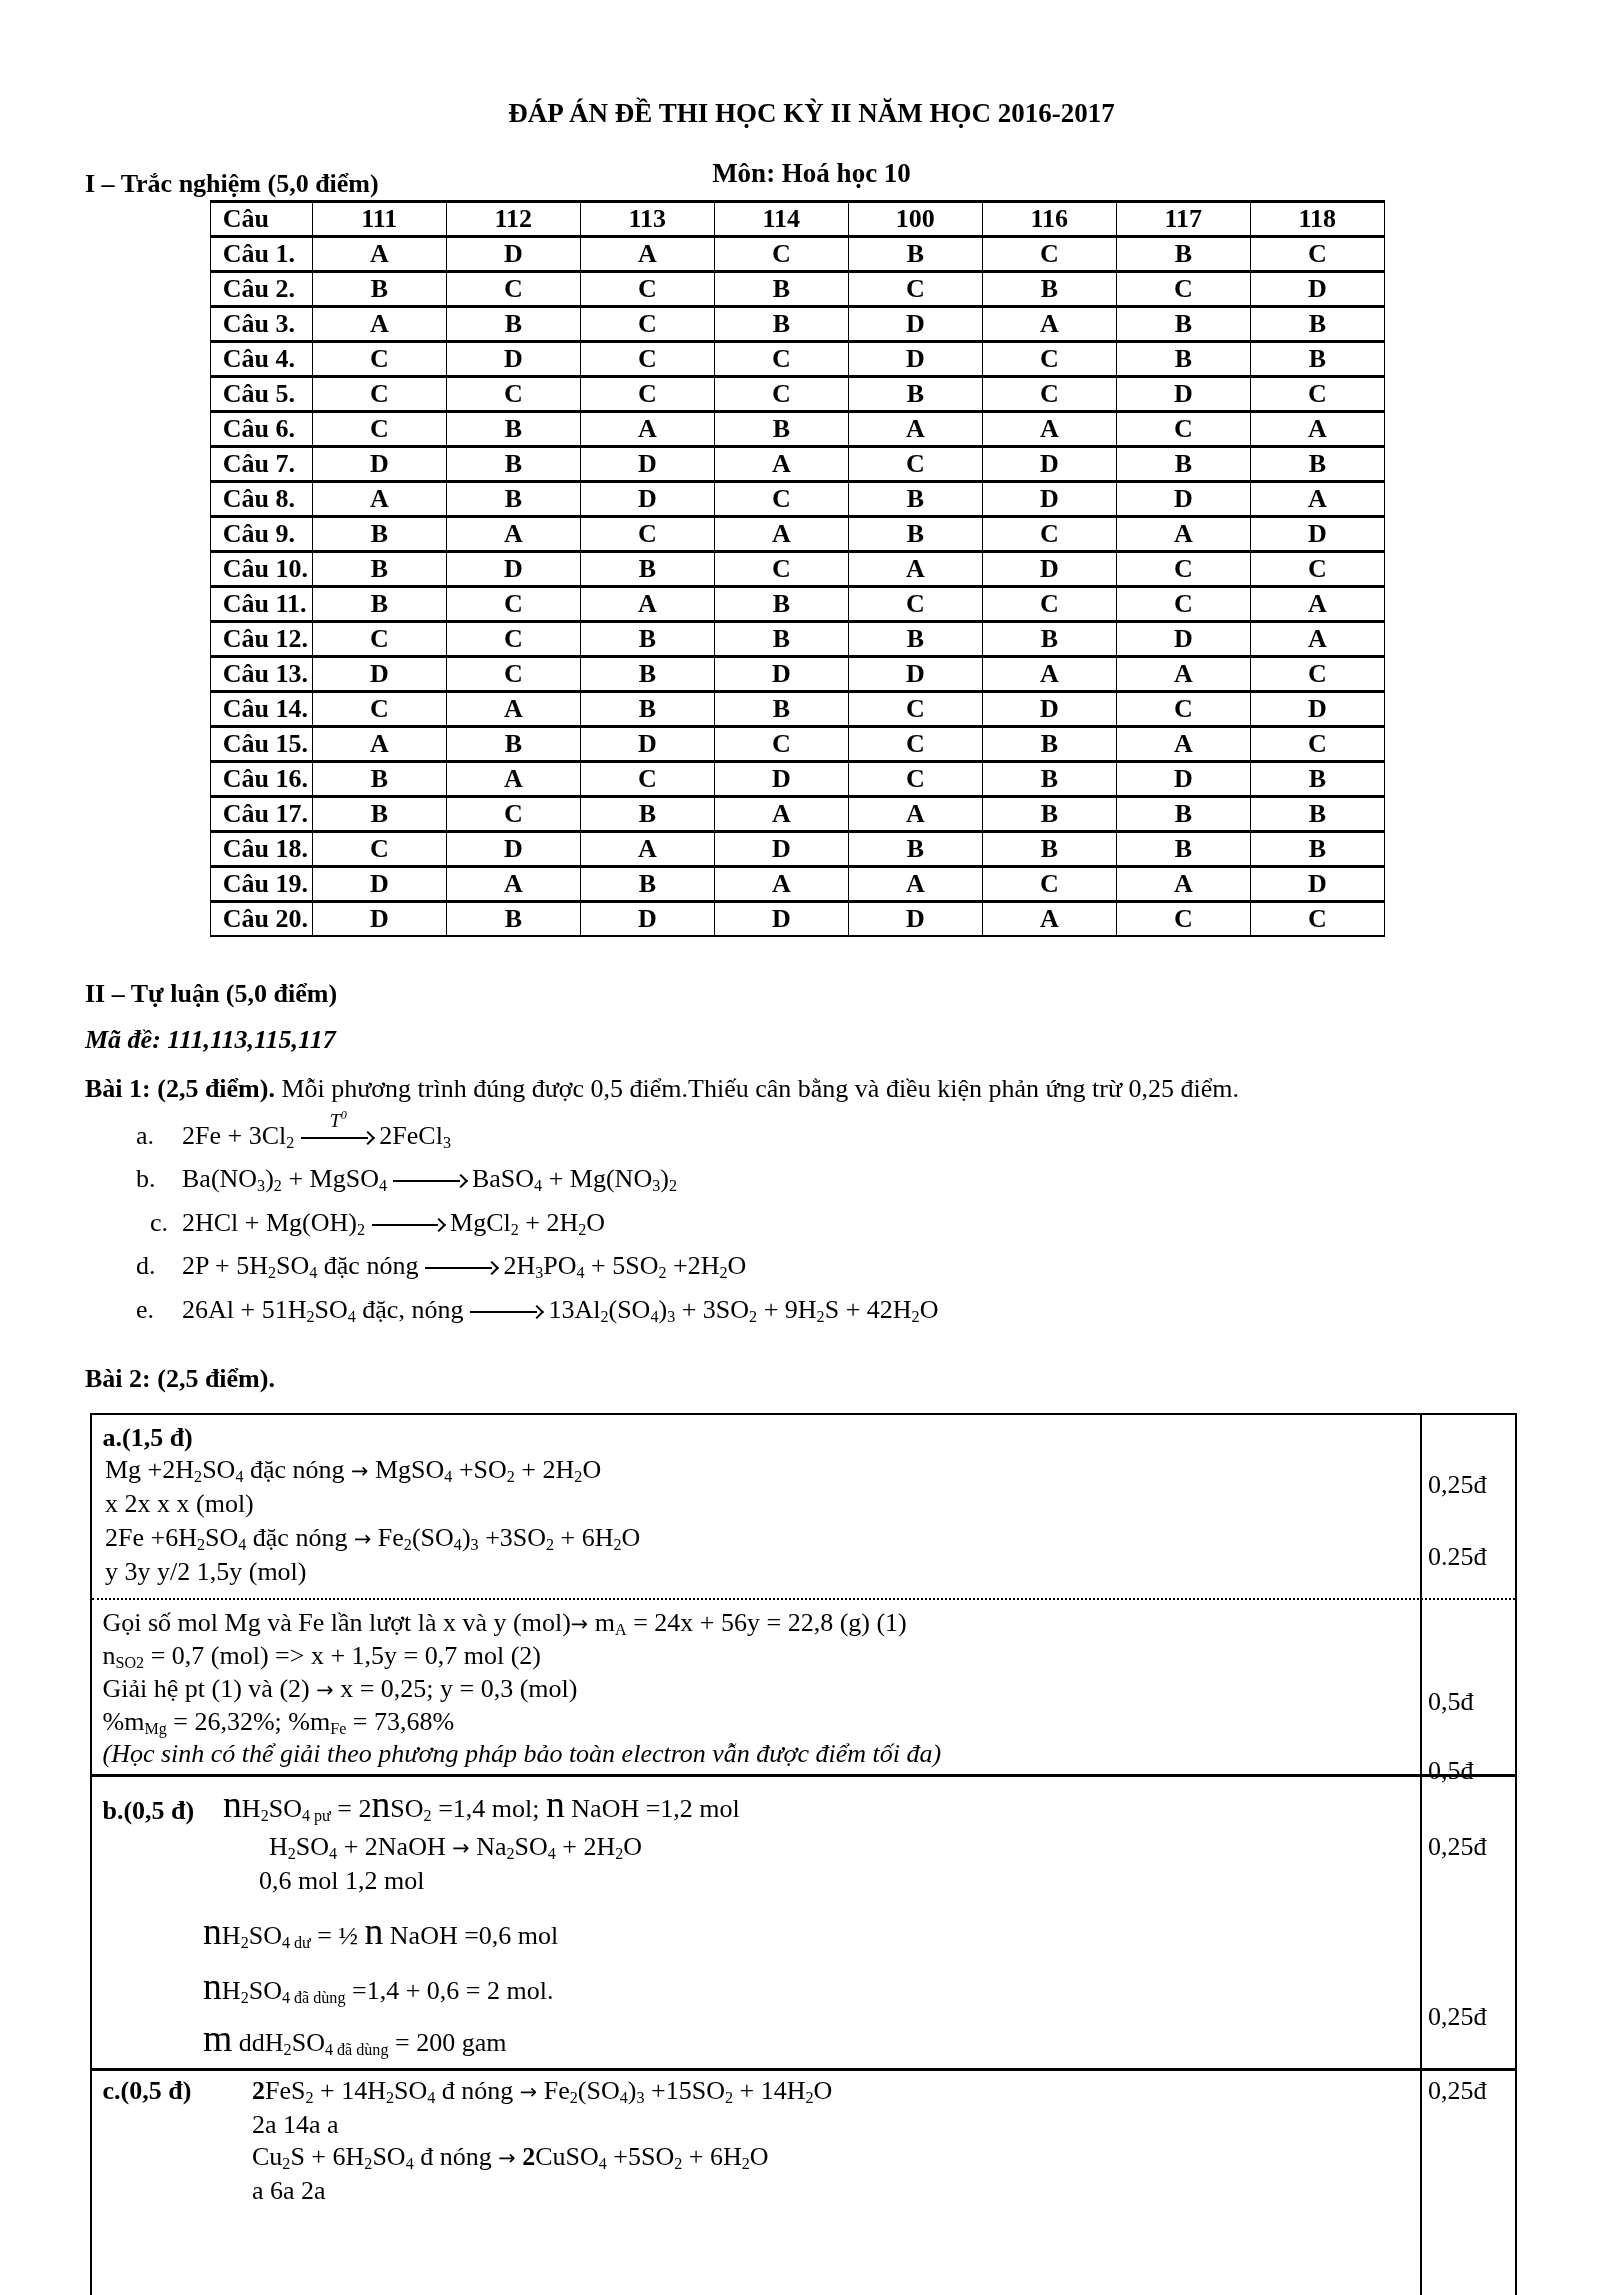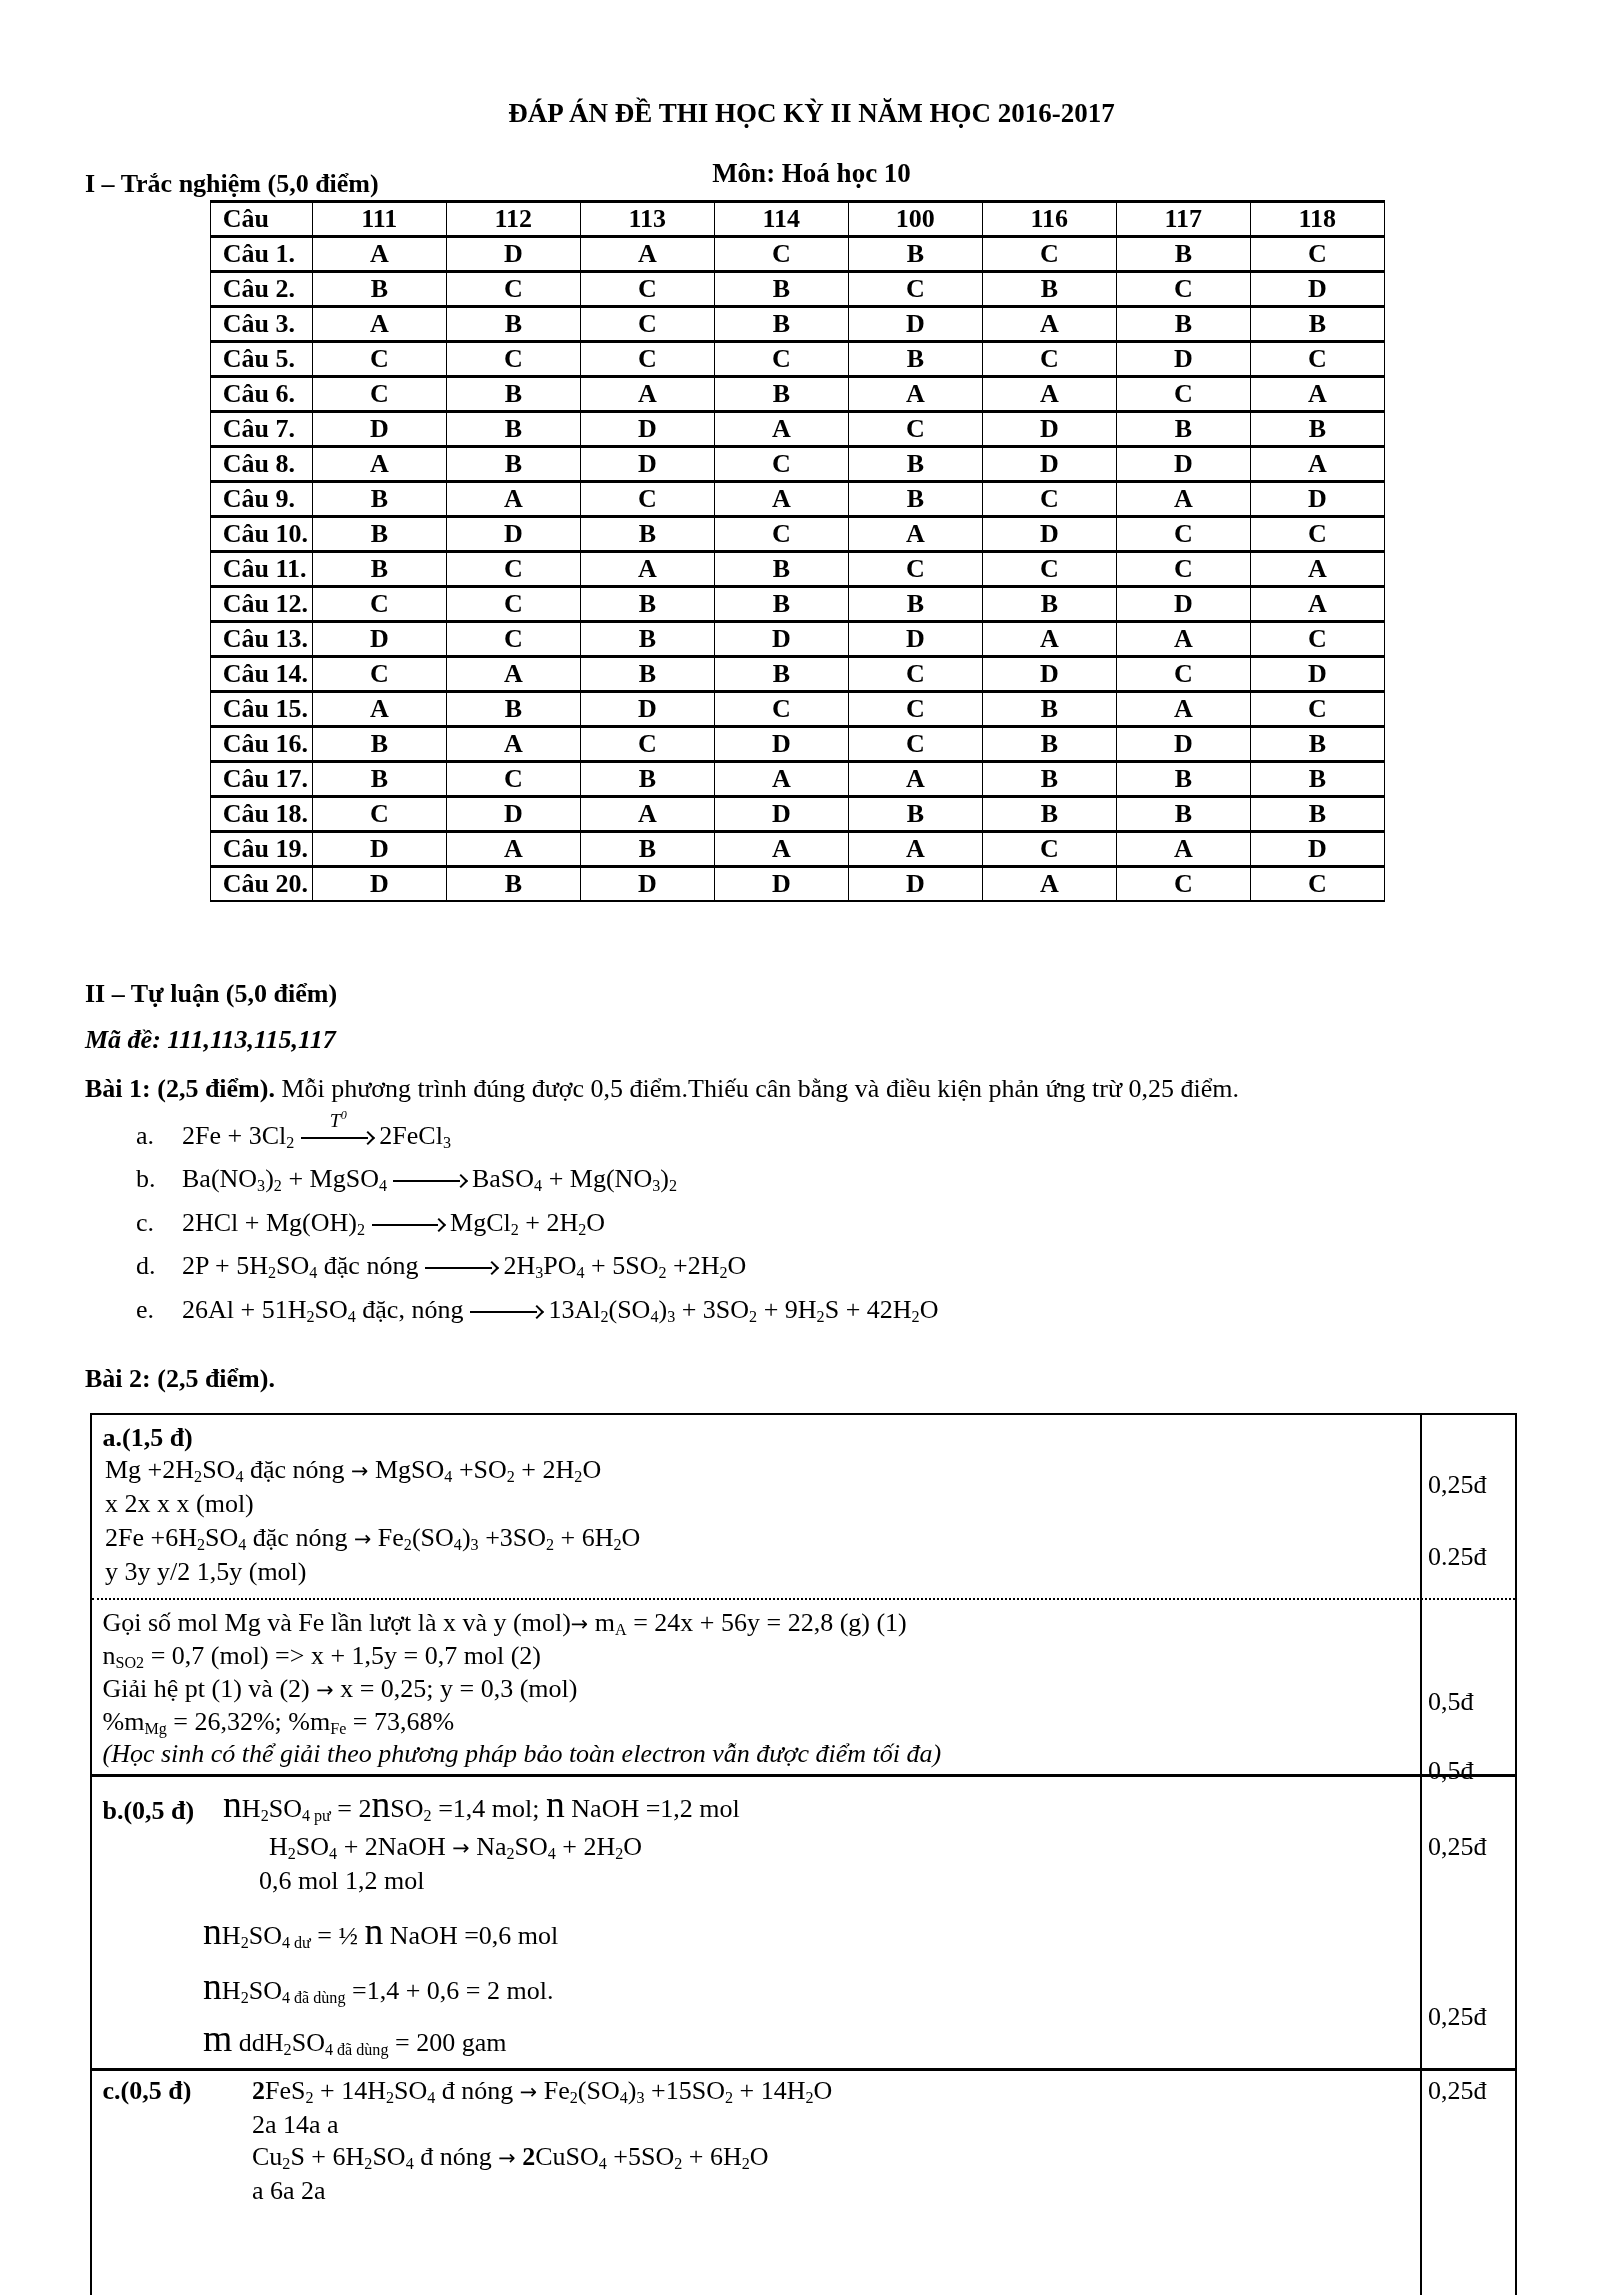--- a/index.html
+++ b/index.html
@@ -87,20 +87,31 @@
         <td class="ans">A</td>
         <td class="ans">B</td>
         <td class="ans">C</td>
         <td class="ans">B</td>
         <td class="ans">D</td>
         <td class="ans">A</td>
         <td class="ans">B</td>
         <td class="ans">B</td>
       </tr>
       <tr>
+        <td>Câu 4.</td>
+        <td class="ans">C</td>
+        <td class="ans">D</td>
+        <td class="ans">C</td>
+        <td class="ans">C</td>
+        <td class="ans">D</td>
+        <td class="ans">C</td>
+        <td class="ans">B</td>
+        <td class="ans">B</td>
+      </tr>
+      <tr>
         <td>Câu 5.</td>
         <td class="ans">C</td>
         <td class="ans">C</td>
         <td class="ans">C</td>
         <td class="ans">C</td>
         <td class="ans">B</td>
         <td class="ans">C</td>
         <td class="ans">D</td>
         <td class="ans">C</td>
       </tr>
@@ -275,21 +286,21 @@
 <div class="abs h-sec" style="left:85px; top:979px;">II – Tự luận (5,0 điểm)</div>
 <div class="abs h-sec ital" style="left:85px; top:1025px;">Mã đề: 111,113,115,117</div>
 
 <div class="abs txt" style="left:85px; top:1073px;">
   <span class="bold">Bài 1</span><span class="bold">: (2,5 điểm).</span><span> Mỗi phương trình đúng được 0,5 điểm.Thiếu cân bằng và điều kiện phản ứng trừ  0,25 điểm.</span>
 </div>
 
 <div id="bai1-equations">
     <div class="abs txt" style="left: 136px; top: 1120px;"><span class="eq-label">a.</span><span>2Fe + 3Cl</span><sub>2</sub><span class="arrow"><span class="cond">T<sup>0</sup></span></span><span>2FeCl</span><sub>3</sub></div>
     <div class="abs txt" style="left: 136px; top: 1163px;"><span class="eq-label">b.</span><span>Ba(NO</span><sub>3</sub><span>)</span><sub>2</sub><span> +  MgSO</span><sub>4</sub><span class="arrow"></span><span>BaSO</span><sub>4</sub><span>  + Mg(NO</span><sub>3</sub><span>)</span><sub>2</sub></div>
-    <div class="abs txt" style="left: 136px; top: 1207px;"><span class="eq-label">c.</span><span>2HCl + Mg(OH)</span><sub>2</sub><span class="arrow"></span><span>MgCl</span><sub>2</sub><span> + 2H</span><sub>2</sub><span>O</span></div>
+    <div class="abs txt" style="left: 136px; top: 1207px; text-align: center;"><span class="eq-label">c.</span><span>2HCl + Mg(OH)</span><sub>2</sub><span class="arrow"></span><span>MgCl</span><sub>2</sub><span> + 2H</span><sub>2</sub><span>O</span></div>
     <div class="abs txt" style="left: 136px; top: 1250px;"><span class="eq-label">d.</span><span>2P + 5H</span><sub>2</sub><span>SO</span><sub>4</sub><span> đặc nóng</span><span class="arrow"></span><span>2H</span><sub>3</sub><span>PO</span><sub>4</sub><span> + 5SO</span><sub>2</sub><span> +2H</span><sub>2</sub><span>O</span></div>
     <div class="abs txt" style="left: 136px; top: 1294px;"><span class="eq-label">e.</span><span>26Al + 51H</span><sub>2</sub><span>SO</span><sub>4</sub><span> đặc, nóng</span><span class="arrow"></span><span>13Al</span><sub>2</sub><span>(SO</span><sub>4</sub><span>)</span><sub>3</sub><span> + 3SO</span><sub>2</sub><span> + 9H</span><sub>2</sub><span>S  +  42H</span><sub>2</sub><span>O</span></div>
   </div>
 
 <div class="abs h-sec" style="left:85px; top:1364px;">Bài 2: (2,5 điểm).</div>
 
 <div id="bai2">
   <div class="col-div"></div>
   <div class="row-div dotted" style="top:183px;"></div>
   <div class="row-div solid" style="top:359px;"></div>

